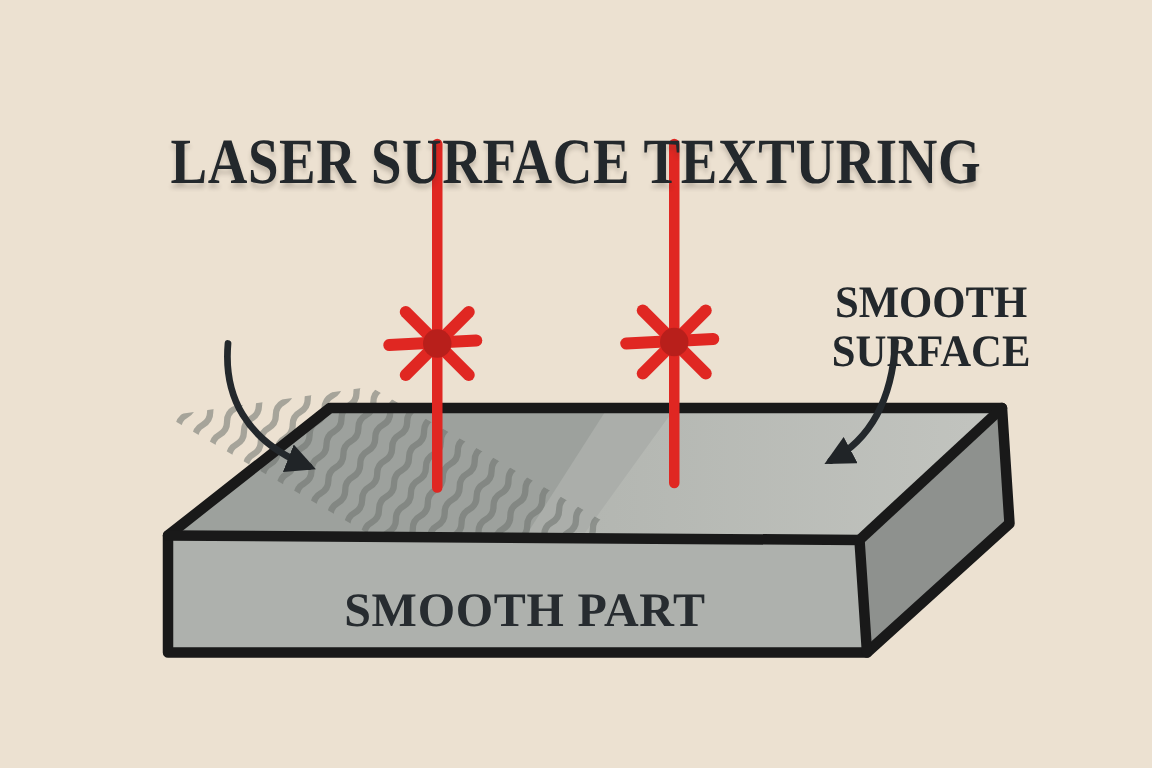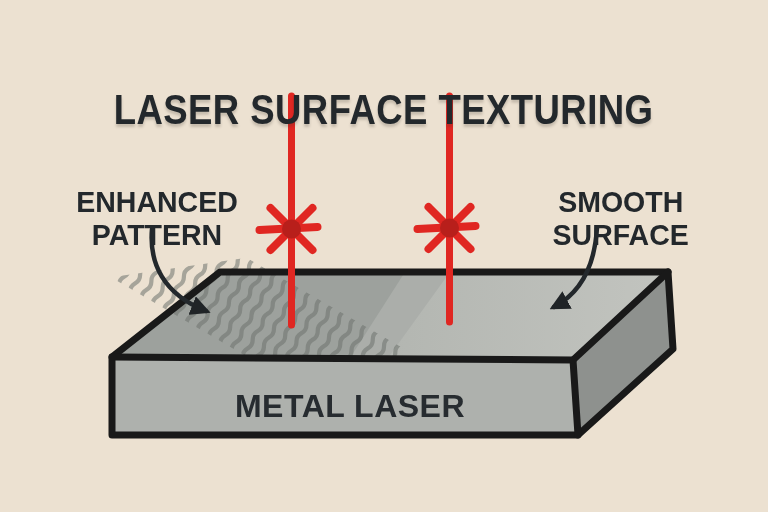--- a/index.html
+++ b/index.html
@@ -10,21 +10,21 @@
   }
   .stage { position: relative; width: 768px; height: 512px; }
   .stage svg { position: absolute; left: 0; top: 0; }
 
   .txt {
     position: absolute;
     color: #23282c;
     font-weight: bold;
     text-align: center;
     white-space: pre-line;
-    -webkit-user-select: none; user-select: none;
+    -webkit-user-select: none; user-select: none; font-family: Liberation Serif, serif;
   }
   .title {
     left: 0; width: 768px; top: 37px;
     font-size: 43px; line-height: 48px;
     letter-spacing: 0.5px;
     text-shadow: 0 3px 3px rgba(60,50,40,0.22);
   }
   .title > span { display: inline-block; transform: scaleX(0.85); transform-origin: 50% 50%; }
   .side-label {
     top: 152px; width: 210px;
@@ -153,24 +153,20 @@
     <g data-bind-attr="stroke:colors.ink" stroke="#23282c">
       <path class="arrow" d="M152,229 C149,263 163,294 206,311" marker-end="url(#ah)"></path>
       <path class="arrow" d="M597,228 C595,261 584,291 554,307" marker-end="url(#ah)"></path>
     </g>
   </svg>
 
   <div class="txt title">
     <span data-bind="title">LASER SURFACE TEXTURING</span>
   </div>
 
-  <div class="txt side-label label-left">
-    <span data-bind="annotations.enhanced_pattern">ENHANCED
-PATTERN</span>
-  </div>
 
   <div class="txt side-label label-right">
     <span data-bind="annotations.smooth_surface">SMOOTH
 SURFACE</span>
   </div>
 
-  <div class="txt part-label" data-bind="part_label">METAL LASER</div>
+  <div class="txt part-label" data-bind="part_label">SMOOTH PART</div>
 </div>
 
 </body></html>

